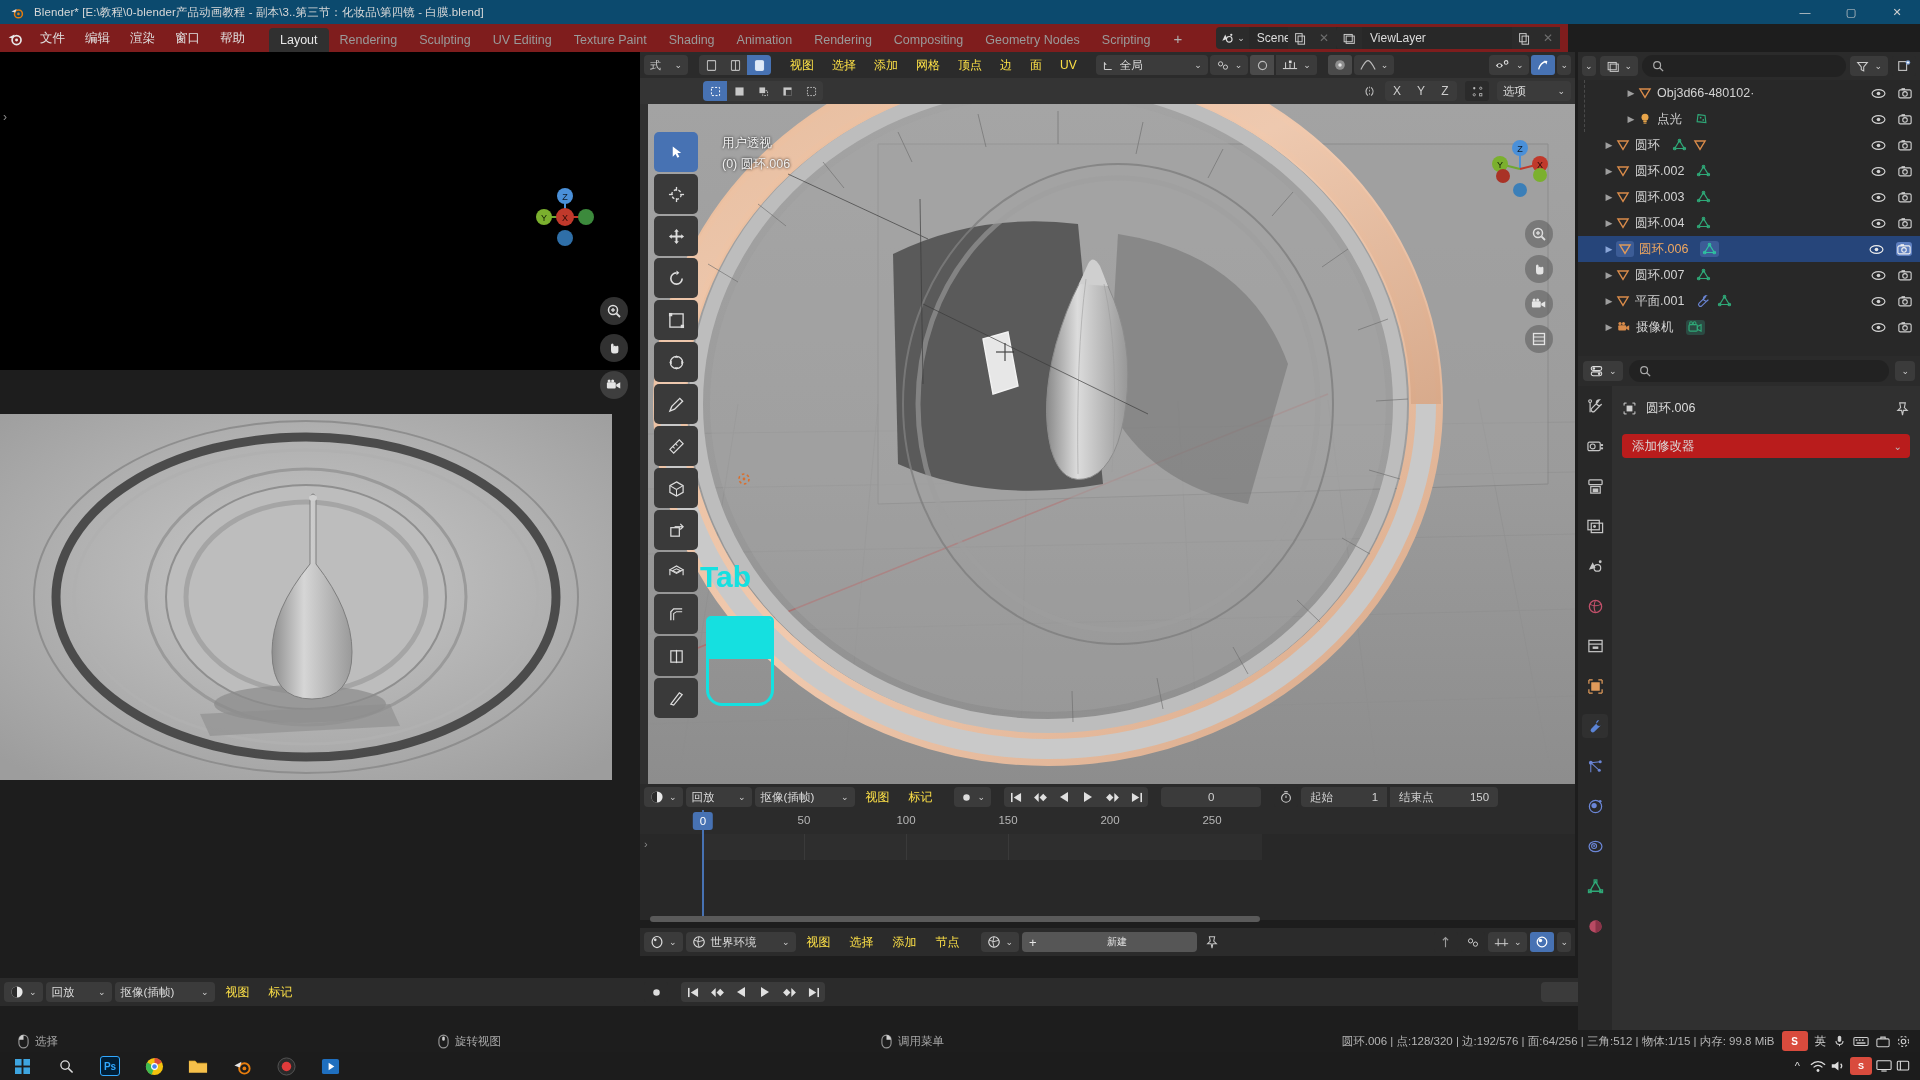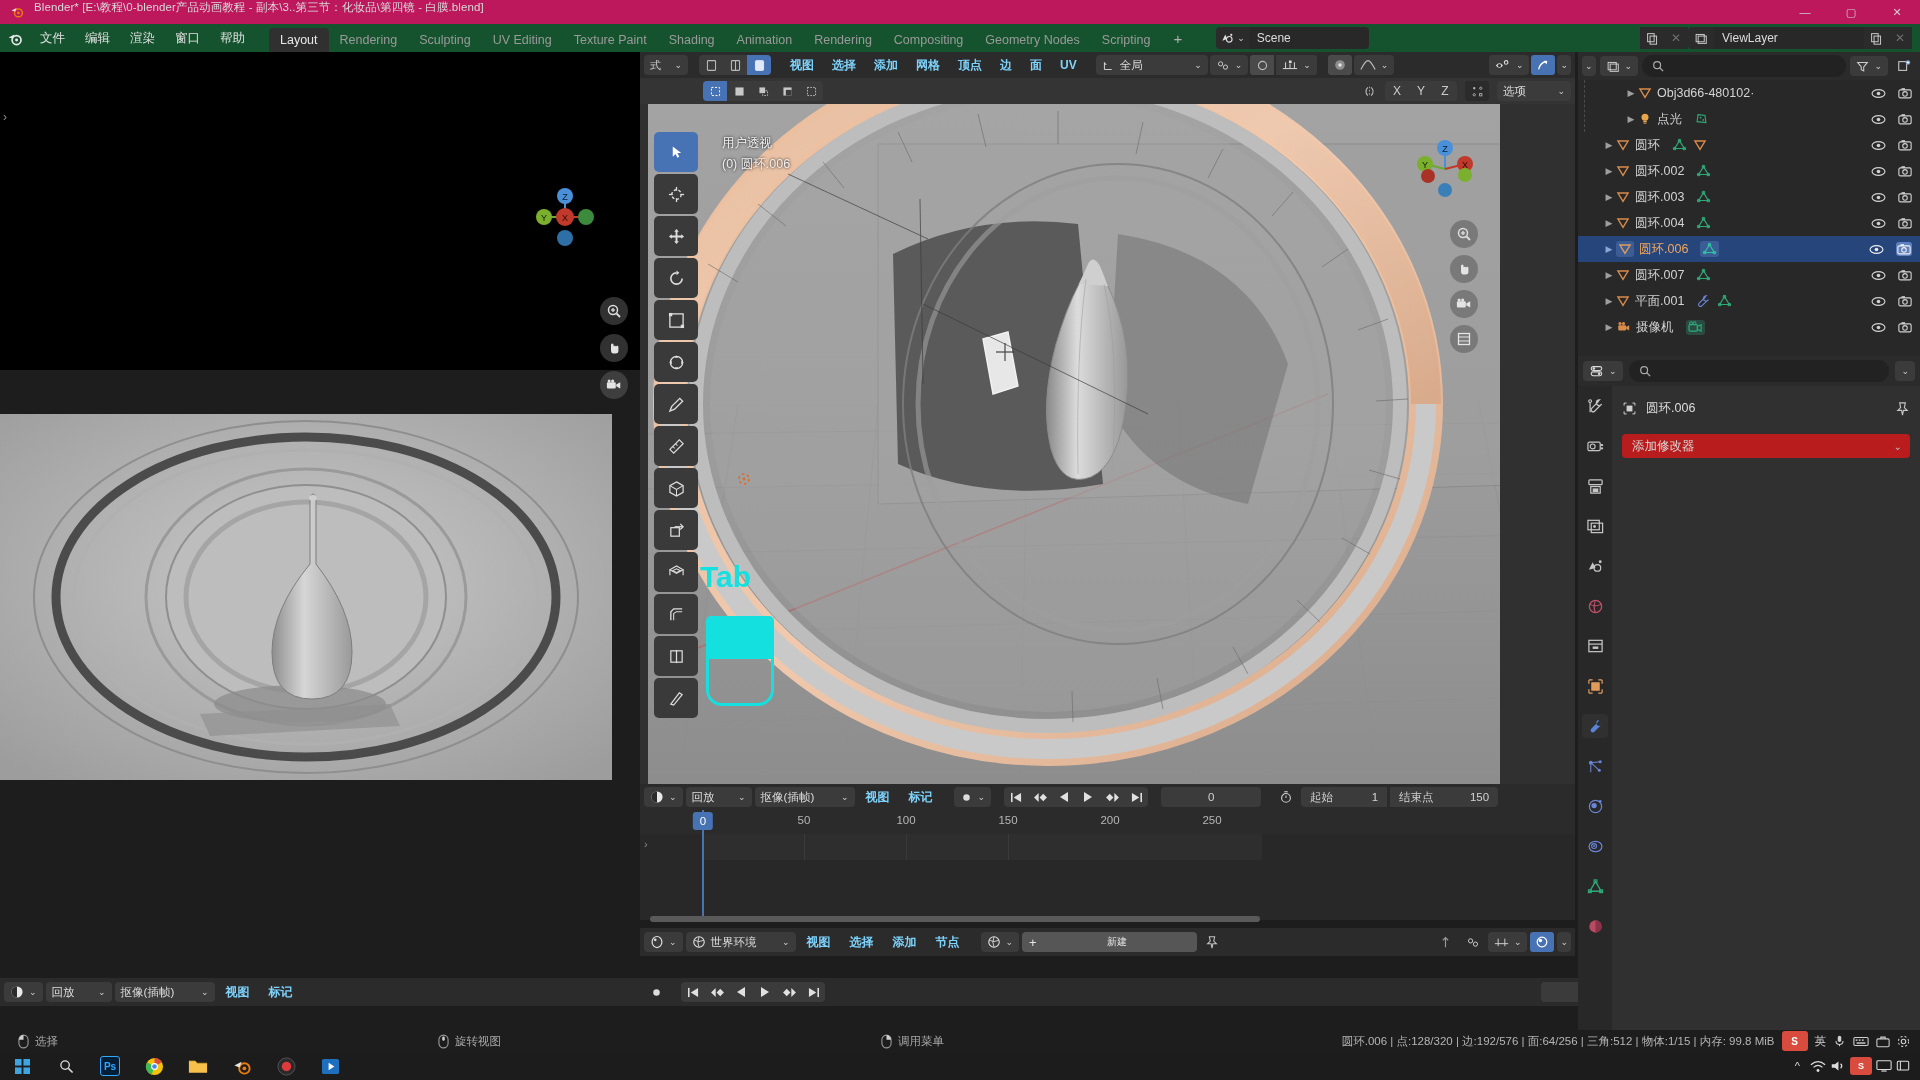--- a/index.html
+++ b/index.html
@@ -2,32 +2,32 @@
 <html><head>
 <meta charset="utf-8">
 <style>
   * { box-sizing: border-box; margin:0; padding:0; }
   html,body { width:1920px; height:1080px; overflow:hidden; background:#1d1d1d;
     font-family:"Liberation Sans","DejaVu Sans",sans-serif; }
   body { position:relative; }
 
   
   #winbar { position:absolute; left:0; top:0; width:1920px; height:24px;
-    background:#be185d; display:flex; align-items:flex-start; }
+    background:#0c4a6e; display:flex; align-items:center; }
   #winbar .ic { width:22px; height:22px; display:flex; align-items:center; justify-content:center;
     margin-left:6px; }
   #winbar .title { color:#d8d8d8; font-size:11.5px; margin-left:6px; white-space:nowrap;
     letter-spacing:.1px; }
   #winbtns { position:absolute; right:0; top:0; height:24px; display:flex; }
   #winbtns div { width:46px; height:24px; display:flex; align-items:center; justify-content:center;
     color:#d0d0d0; font-size:11px; }
 
   
-  #topbar { position:absolute; left:0; top:24px; width:1920px; height:28px;
-    background:#14532d; display:flex; align-items:center; }
+  #topbar { position:absolute; left:0; top:24px; width:1568px; height:28px;
+    background:#7f1d1d; display:flex; align-items:center; }
   #blenderlogo { width:30px; height:28px; display:flex; align-items:center; justify-content:center; }
   .menu-item { color:#e0e0e0; font-size:12.5px; padding:0 10px; height:28px;
     display:flex; align-items:center; cursor:default; }
   .ws-tabs { display:flex; align-items:flex-end; height:28px; margin-left:14px; }
   .ws-tab { color:#9a9a9a; font-size:12.5px; padding:0 11px; height:24px;
     display:flex; align-items:center; border-radius:4px 4px 0 0; }
   .ws-tab.active { background:#303030; color:#e8e8e8; }
   .ws-plus { color:#b0b0b0; font-size:15px; padding:0 12px; height:28px;
     display:flex; align-items:center; }
   #scene-block { display:flex; align-items:center; margin-left:22px; height:22px; }
@@ -40,22 +40,22 @@
     justify-content:center; border-radius:4px 0 0 4px; }
   .vl-field { background:#282828; height:22px; width:150px; display:flex; align-items:center;
     padding:0 8px; color:#dcdcdc; font-size:12px; }
   .vl-btn { width:24px; height:22px; display:flex; align-items:center; justify-content:center;
     background:#2b2b2b; }
 
   
   .panel { position:absolute; background:#303030; }
   .hdr { height:26px; background:#2b2b2b; display:flex; align-items:center; padding:0 4px; gap:2px; }
   .hdr2 { height:26px; background:#343434; display:flex; align-items:center; padding:0 4px; gap:3px; }
-  .hmenu { color:#7dd3fc; font-size:12px; padding:0 8px; height:20px; display:flex;
-    align-items:center; border-radius:3px; white-space:nowrap;font-weight:bold; }
+  .hmenu { color:#fde047; font-size:12px; padding:0 8px; height:20px; display:flex;
+    align-items:center; border-radius:3px; white-space:nowrap; }
   .ibtn { width:24px; height:20px; display:flex; align-items:center; justify-content:center;
     background:#2b2b2b; border-radius:3px; }
   .ibtn.on { background:#4772b3; }
   .ibtn.grp { background:#3b3b3b; border-radius:0; }
   .grp { display:flex; background:#3b3b3b; border-radius:4px; overflow:hidden; }
   .grp > div { width:24px; height:20px; display:flex; align-items:center; justify-content:center; }
   .grp > div.on { background:#4772b3; }
   .dropdown { background:#3b3b3b; height:20px; border-radius:4px; display:flex;
     align-items:center; padding:0 6px; gap:5px; color:#dcdcdc; font-size:11.5px; }
   .sep { width:7px; }
@@ -70,21 +70,21 @@
   
   .navbtn { position:absolute; width:28px; height:28px; border-radius:50%;
     background:rgba(90,90,90,.55); display:flex; align-items:center; justify-content:center; }
 
   
   #renderimg { position:absolute; left:0px; top:362px; width:612px; height:366px;
     background:linear-gradient(180deg,#b9b9b9,#a8a8a8); overflow:hidden; }
 
   
   #midPanel { left:640px; top:52px; width:935px; height:732px; background:#303030; }
-  #viewport { position:absolute; left:648px; top:104px; width:852px; height:680px;
+  #viewport { position:absolute; left:648px; top:104px; width:927px; height:680px;
     overflow:hidden; background:#9a9a9a; }
   #toolbar3d { position:absolute; left:654px; top:132px; width:44px;
     display:flex; flex-direction:column; gap:2px; z-index:6; }
   .tool { width:44px; height:40px; background:#3a3a3a; border-radius:5px;
     display:flex; align-items:center; justify-content:center; }
   .tool.on { background:#4772b3; }
 
   #vpinfo { position:absolute; left:722px; top:133px; z-index:6; color:#f0f0f0;
     font-size:12.5px; text-shadow:0 0 3px #000; line-height:1.65; }
 

